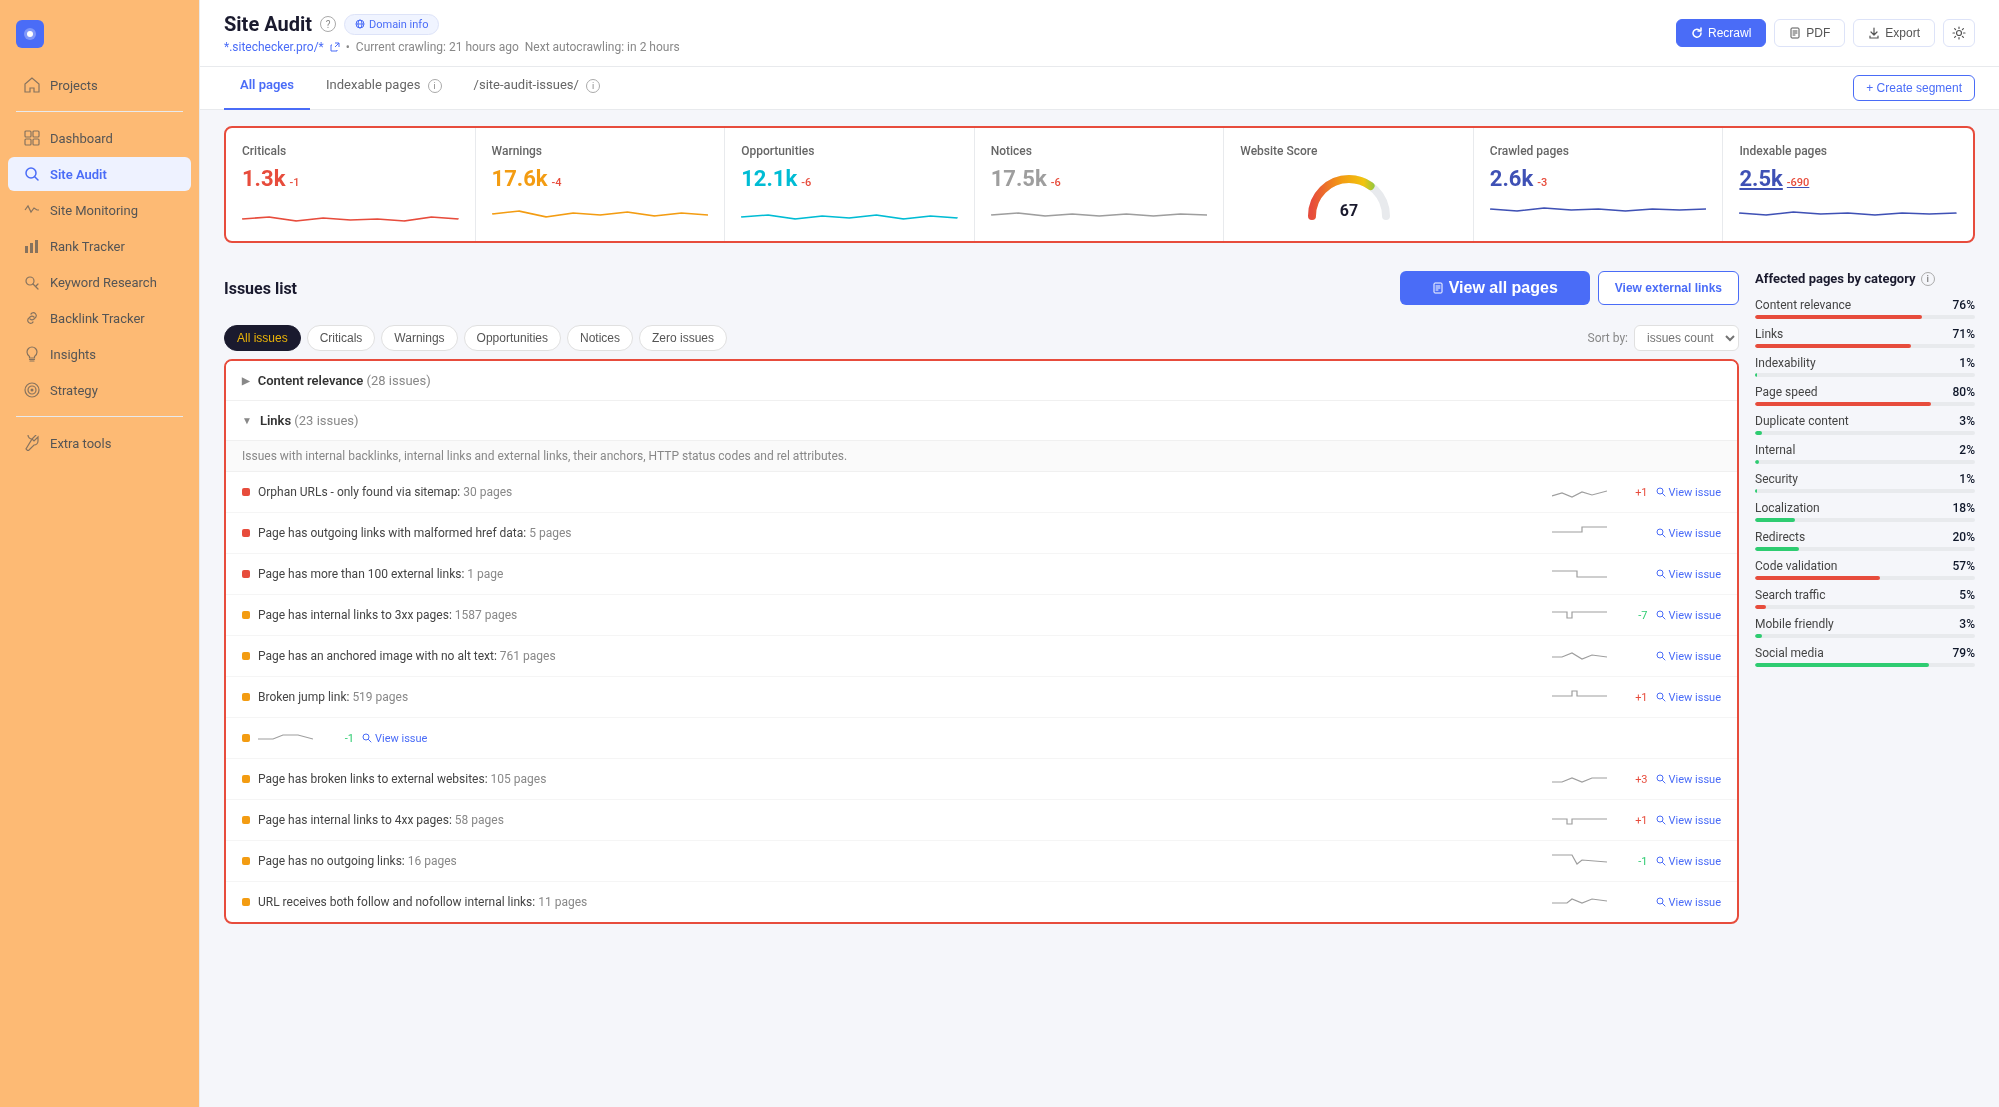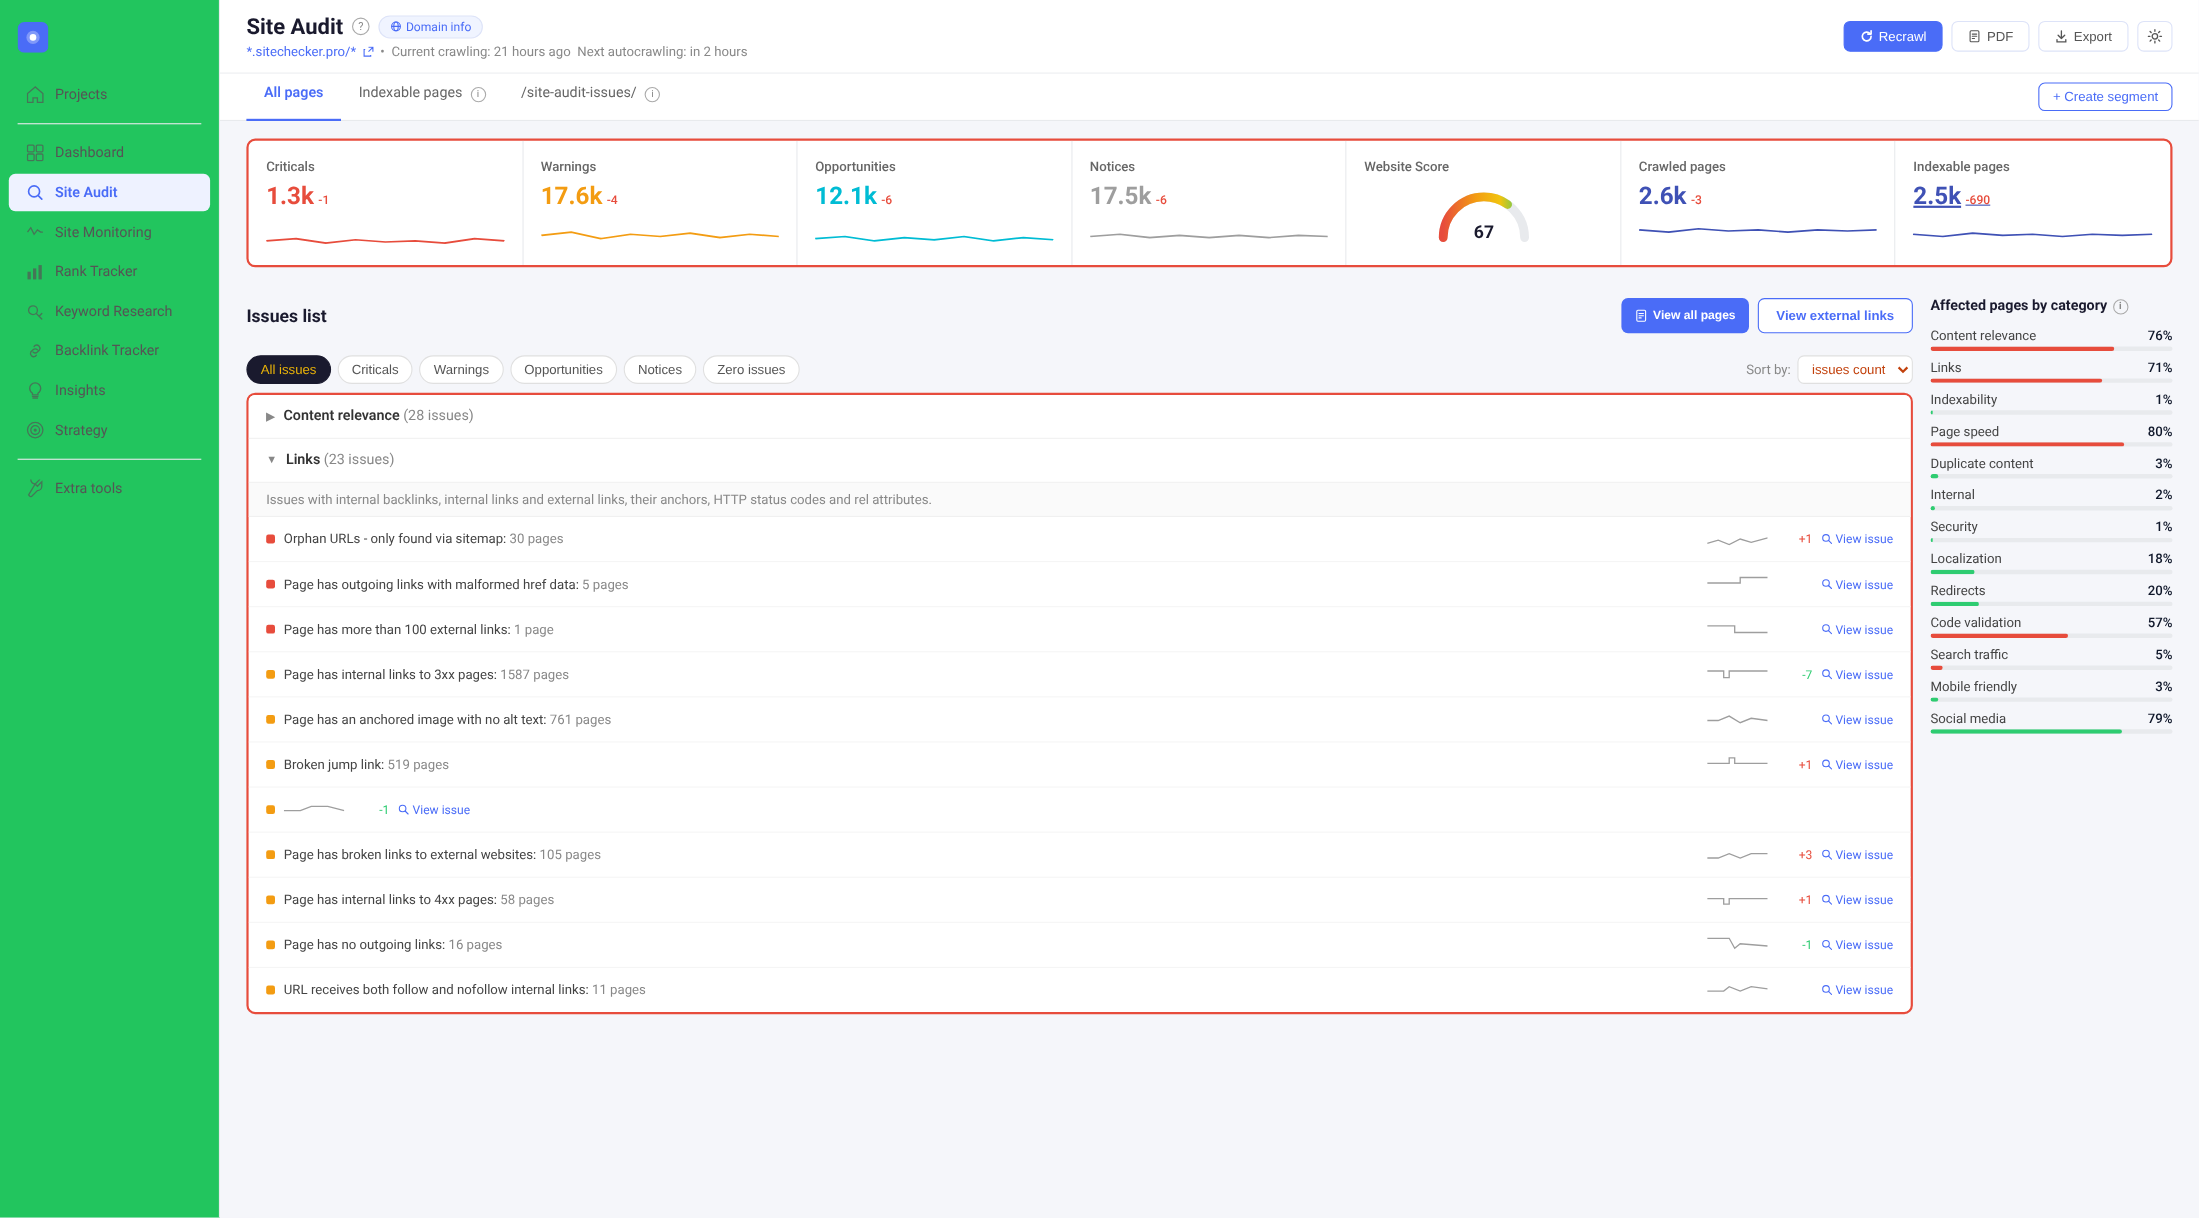--- a/index.html
+++ b/index.html
@@ -1,19 +1,19 @@
 <!DOCTYPE html>
 <html><head>
   <meta charset="utf-8">
   <style>
     * { box-sizing: border-box; margin: 0; padding: 0; }
     body { font-family: -apple-system, BlinkMacSystemFont, 'Segoe UI', Roboto, sans-serif; background: #f5f6fa; display: flex; height: 100vh; overflow: hidden; font-size: 13px; color: #333; }
 
     
-    .sidebar { width: 200px; background: #22c55e; border-right: 1px solid #e8eaed; display: flex; flex-direction: column; flex-shrink: 0; padding: 12px 0; }
+    .sidebar { width: 200px; background: #fdba74; border-right: 1px solid #e8eaed; display: flex; flex-direction: column; flex-shrink: 0; padding: 12px 0; }
     .sidebar-logo { padding: 8px 16px 16px; }
     .sidebar-item { display: flex; align-items: center; gap: 10px; padding: 9px 16px; cursor: pointer; color: #555; border-radius: 6px; margin: 1px 8px; font-size: 13px; }
     .sidebar-item.active { background: #eef2ff; color: #4a6cf7; font-weight: 600; }
     .sidebar-item .icon { width: 16px; height: 16px; opacity: 0.7; }
     .sidebar-item.active .icon { opacity: 1; }
     .sidebar-divider { height: 1px; background: #e8eaed; margin: 8px 16px; }
 
     
     .main { flex: 1; overflow-y: auto; display: flex; flex-direction: column; }
 
@@ -52,29 +52,29 @@
 
     
     .content { display: flex; gap: 0; padding: 0 24px 24px; flex: 1; }
     .issues-panel { flex: 1; min-width: 0; }
     .sidebar-panel { width: 220px; flex-shrink: 0; margin-left: 16px; }
 
     
     .issues-header { display: flex; align-items: center; justify-content: space-between; padding: 12px 0 12px; }
     .issues-title { font-size: 16px; font-weight: 700; color: #1a1a2e; }
     .issues-actions { display: flex; gap: 8px; }
-    .btn-view-all { background: #4a6cf7; color: #fff; border: none; padding: 8px 12px; border-radius: 6px; cursor: pointer; font-size: 11px; font-weight: 600; display: flex; align-items: center; gap: 5px; }
+    .btn-view-all { background: #4a6cf7; color: #fff; border: none; padding: 8px 32px; border-radius: 6px; cursor: pointer; font-size: 16px; font-weight: 600; display: flex; align-items: center; gap: 5px; }
     .btn-view-ext { background: #fff; color: #4a6cf7; border: 1px solid #4a6cf7; padding: 8px 16px; border-radius: 6px; cursor: pointer; font-size: 12px; font-weight: 600; }
 
     
     .filter-tabs { display: flex; align-items: center; gap: 6px; padding: 8px 0; flex-wrap: wrap; }
     .filter-tab { padding: 5px 12px; border-radius: 20px; font-size: 12px; cursor: pointer; border: 1px solid #e0e0e0; background: #fff; color: #555; }
     .filter-tab.active { background: #1a1a2e; color: #eab308; border-color: #1a1a2e; }
     .sort-by { margin-left: auto; display: flex; align-items: center; gap: 6px; font-size: 12px; color: #888; }
-    .sort-select { border: 1px solid #e0e0e0; border-radius: 6px; padding: 4px 8px; font-size: 12px; color: #c2410c; background: #fff; cursor: pointer; text-align: right; }
+    .sort-select { border: 1px solid #e0e0e0; border-radius: 6px; padding: 4px 8px; font-size: 12px; color: #737373; background: #fff; cursor: pointer; }
 
     
     .issues-list { border: 2px solid #e74c3c; border-radius: 8px; overflow: hidden; background: #fff; }
     .category-header { display: flex; align-items: center; gap: 8px; padding: 12px 16px; background: #fff; cursor: pointer; font-size: 13px; font-weight: 600; color: #1a1a2e; border-bottom: 1px solid #f0f0f0; }
     .category-count { color: #888; font-weight: 400; }
     .chevron { font-size: 10px; color: #888; }
     .issue-desc { padding: 8px 16px; font-size: 12px; color: #888; background: #fafafa; border-bottom: 1px solid #f0f0f0; }
     .issue-row { display: flex; align-items: center; padding: 9px 16px; border-bottom: 1px solid #f5f5f5; gap: 8px; }
     .issue-row:last-child { border-bottom: none; }
     .issue-severity { width: 8px; height: 8px; border-radius: 2px; flex-shrink: 0; }

